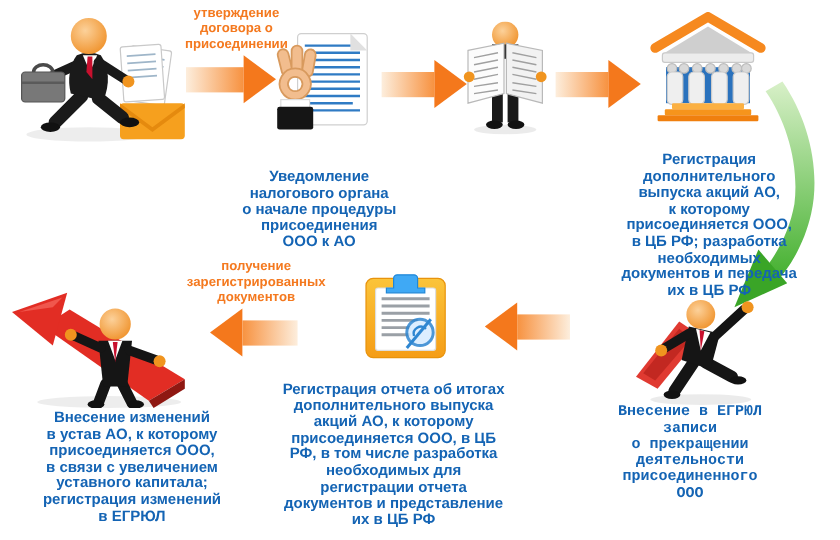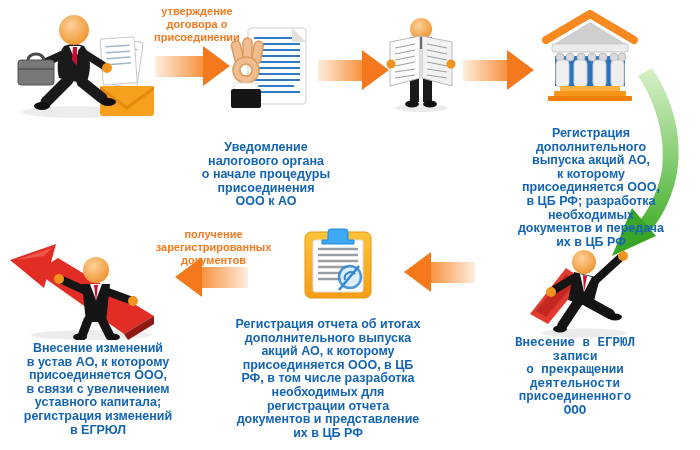--- a/index.html
+++ b/index.html
@@ -209,21 +209,21 @@
   <div class="caption" style="left:230px;top:318px;width:196px;">Регистрация отчета об итогах
 дополнительного выпуска
 акций АО, к которому
 присоединяется ООО, в ЦБ
 РФ, в том числе разработка
 необходимых для
 регистрации отчета
 документов и представление
 их в ЦБ РФ</div>
 
-  <div class="olabel" style="left:146px;top:228px;width:135px;">получение
+  <div class="olabel" style="left:146px;top:216px;width:135px;">получение
 зарегистрированных
 документов</div>
   <div class="harrow left" style="left:175px;top:257px;">
     <div class="head"></div>
       <div class="shaft" style="width:46px;"></div>
   </div>
 
   <svg class="abs" style="left:6px;top:242px;" width="162" height="98" viewBox="0 0 162 98">
     <ellipse cx="85" cy="93" rx="60" ry="5" fill="#000" opacity="0.07"></ellipse>
     <polygon points="30,30 52,16 148,74 118,92" fill="#e22d24"></polygon>
@@ -236,21 +236,21 @@
     <ellipse cx="107" cy="95" rx="7" ry="3.5" fill="#111"></ellipse>
     <polygon points="76,42 104,42 100,80 80,80" fill="#151515"></polygon>
     <polygon points="84,42 96,42 90,58" fill="#fff"></polygon>
     <polygon points="88,43 92,43 90,60" fill="#c8102e"></polygon>
     <path d="M78,48 L56,38" stroke="#151515" stroke-width="8" stroke-linecap="round"></path>
     <circle cx="53" cy="37" r="5" fill="#f0941f"></circle>
     <path d="M102,50 L124,58" stroke="#151515" stroke-width="8" stroke-linecap="round"></path>
     <circle cx="127" cy="59" r="5" fill="#f0941f"></circle>
     <circle cx="90" cy="28" r="13" fill="url(#hg)"></circle>
   </svg>
-  <div class="caption" style="left:0;top:342px;width:196px;">Внесение изменений
+  <div class="caption" style="left:12px;top:342px;width:196px;">Внесение изменений
 в устав АО, к которому
 присоединяется ООО,
 в связи с увеличением
 уставного капитала;
 регистрация изменений
 в ЕГРЮЛ</div>
 
 </div>
 
 </body></html>

